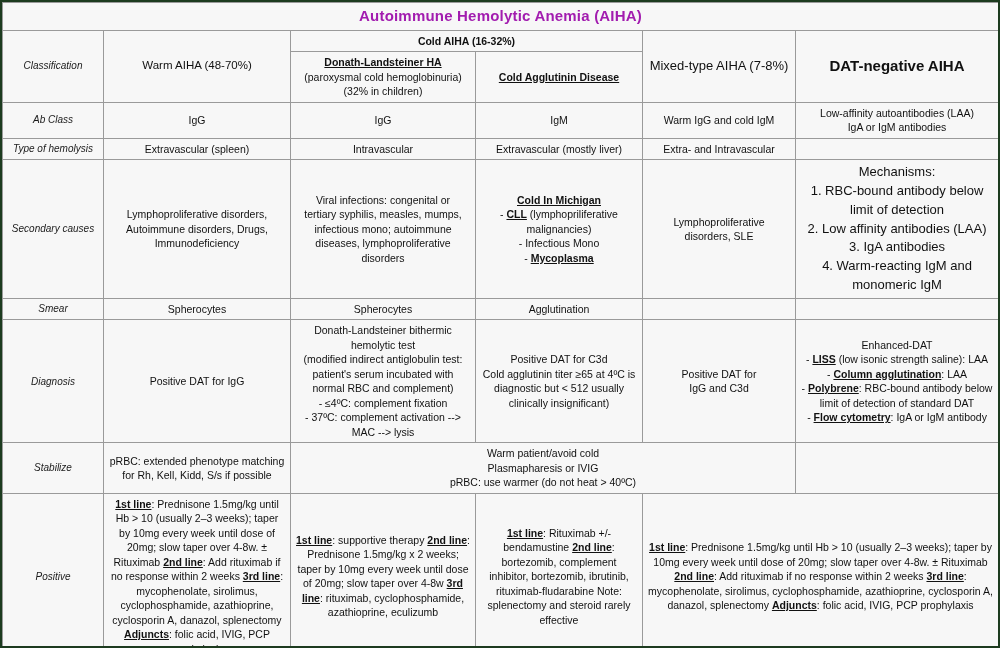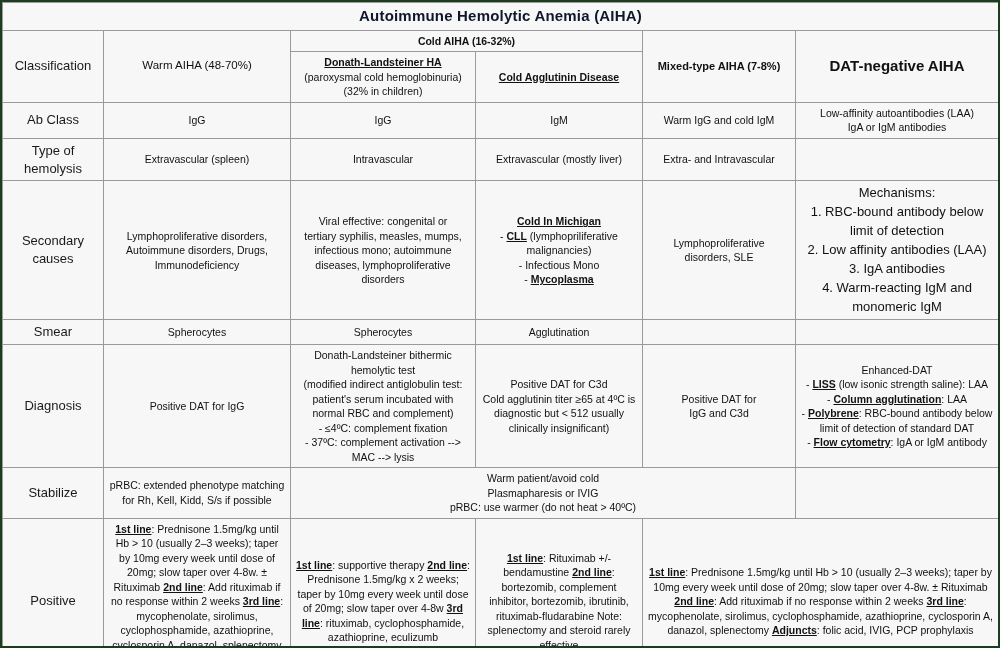--- a/index.html
+++ b/index.html
@@ -38,30 +38,31 @@
   col.c2{width:185px}
   col.c3{width:167px}
   col.c4{width:153px}
   col.c5{width:203px}
 
   
   .title{
     background:#8ed8f0;
     font-weight:bold;
     font-size:15px;
-    color:#0f172a;
+    color:#a21caf;
     padding:5px 0 6px;
     letter-spacing:.2px;
     border:1px solid #3f7f96;
   }
   .rowhdr{
     background:#e4e4e4;
-    font-size:13px;
+    font-size:10px;
     color:#1a1a1a;
     border-color:#8c8c8c;
+    font-style:italic;
   }
   .warm{
     background:#f2ae93;
     font-weight:normal;
     font-size:11.5px;
     border-color:#7c7c7c;
   }
   .coldband{
     background:#d4ecf7;
     font-weight:bold;
@@ -69,22 +70,22 @@
     border-color:#7c7c7c;
   }
   .coldsub{
     background:#d4ecf7;
     font-size:10.5px;
     border-color:#7c7c7c;
   }
   .coldsub b{font-weight:bold;font-size:10.5px}
   .mixed{
     background:#c3dcb5;
-    font-weight:bold;
-    font-size:11px;
+    font-weight:normal;
+    font-size:13px;
     border-color:#7c7c7c;
   }
   .datneg{
     background:#e4e4e4;
     font-weight:bold;
     font-size:15px;
     border-color:#7c7c7c;
   }
   .empty{background:#e4e4e4;}
   .plain{background:#f7f7f7;}
@@ -161,21 +162,21 @@
   </tr>
 
   <tr>
     <td class="rowhdr">Secondary causes</td>
     <td class="plain">
       <span class="cellline">Lymphoproliferative disorders,</span>
       <span class="cellline">Autoimmune disorders, Drugs,</span>
       <span class="cellline">Immunodeficiency</span>
     </td>
     <td class="plain">
-      <span class="cellline">Viral effective: congenital or</span>
+      <span class="cellline">Viral infections: congenital or</span>
       <span class="cellline">tertiary syphilis, measles, mumps,</span>
       <span class="cellline">infectious mono; autoimmune</span>
       <span class="cellline">diseases, lymphoproliferative</span>
       <span class="cellline">disorders</span>
     </td>
     <td class="plain">
       <span class="cellline"><b>Cold In Michigan</b></span>
       <span class="cellline">- <b>CLL</b><span> (lymphopriliferative</span></span>
       <span class="cellline">malignancies)</span>
       <span class="cellline">- Infectious Mono</span>

